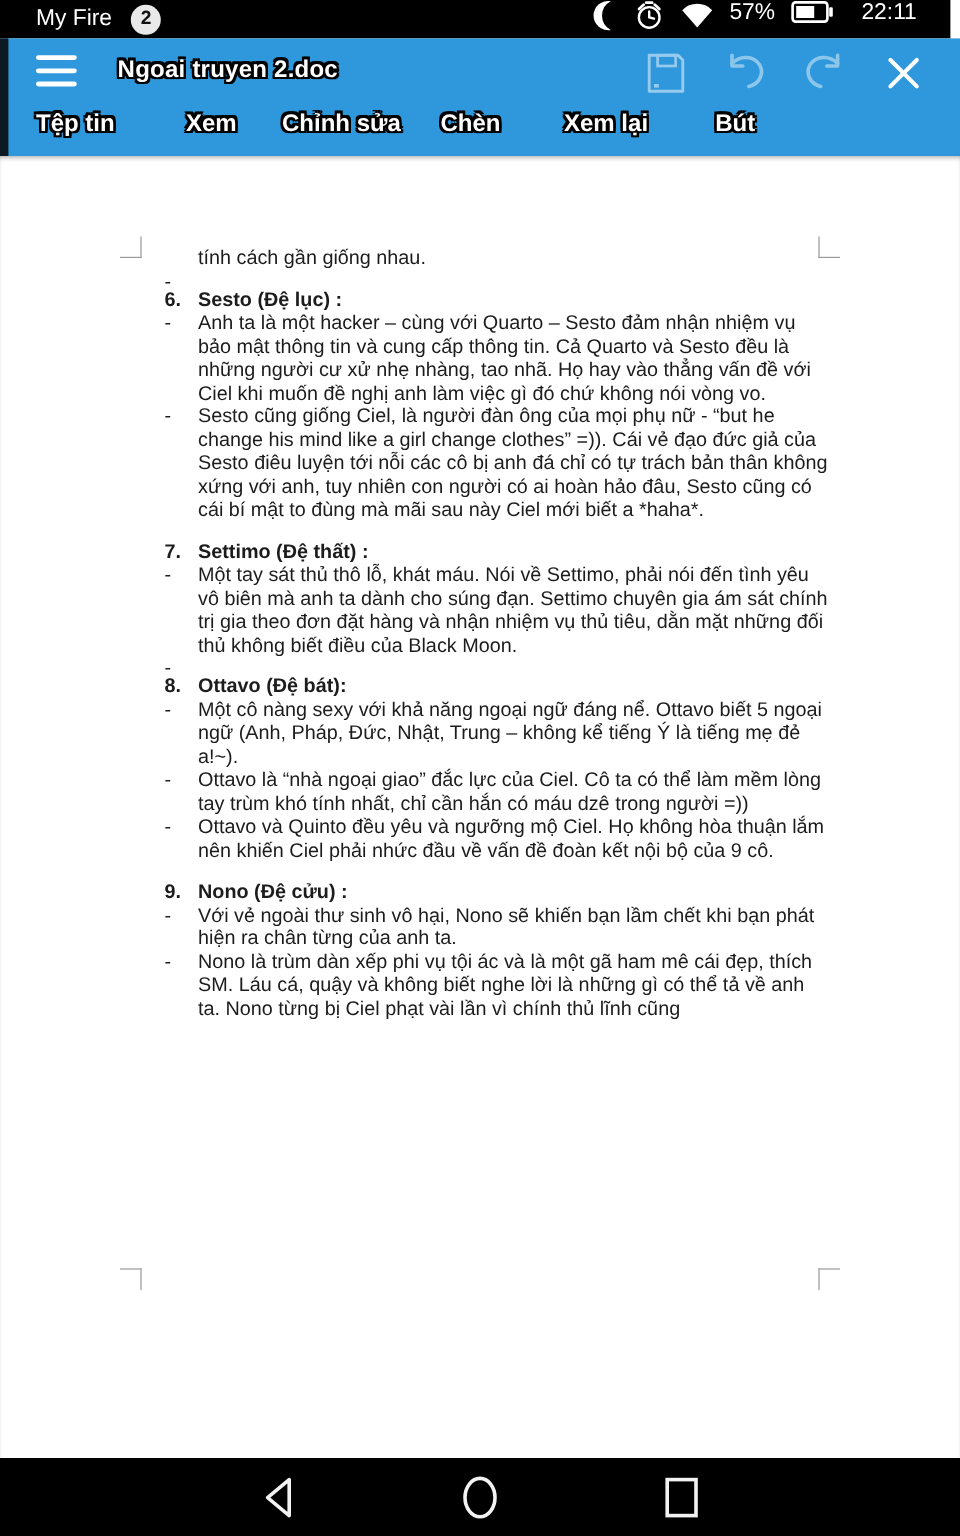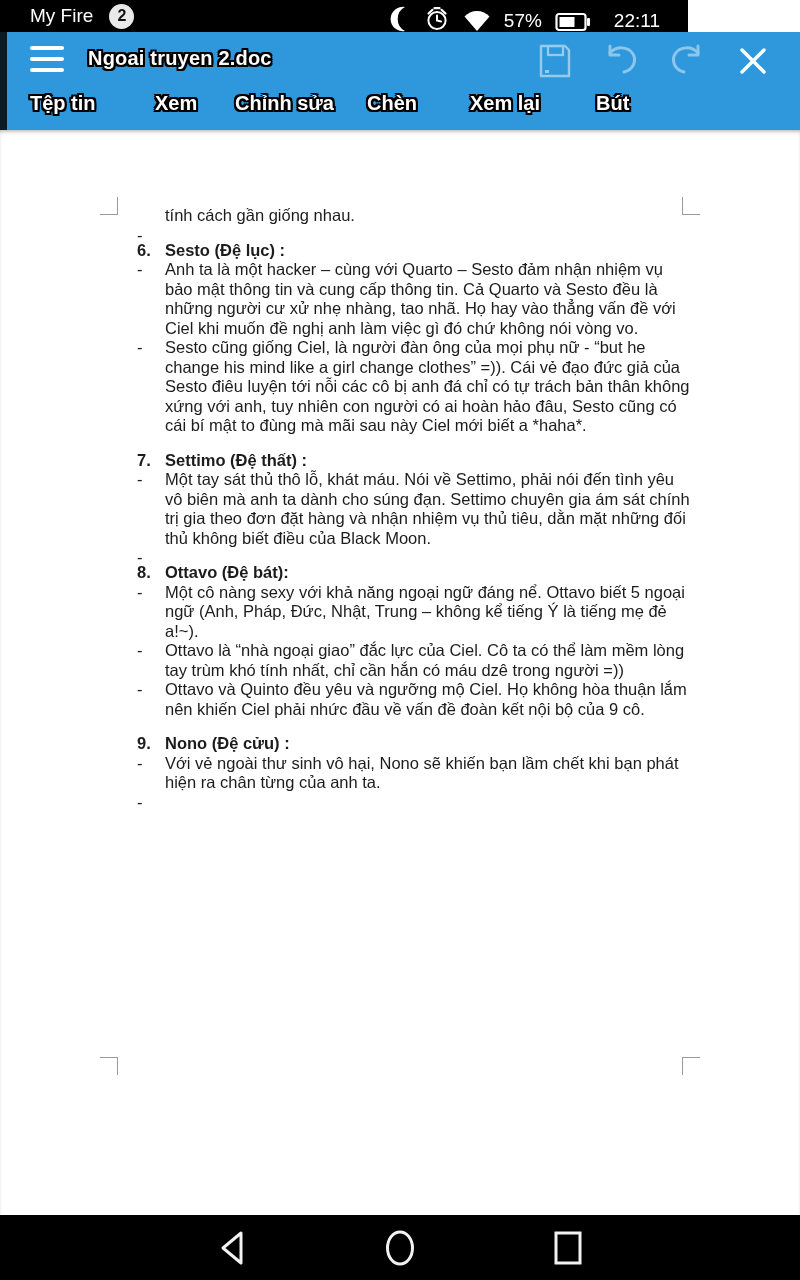--- a/index.html
+++ b/index.html
@@ -1,48 +1,48 @@
 <!DOCTYPE html>
 <html><head>
 <meta charset="utf-8">
 <style>
   * { margin:0; padding:0; box-sizing:border-box; }
   html,body { width:800px; height:1280px; overflow:hidden; background:#fff;
               font-family:"Liberation Sans", sans-serif; }
   .screen { position:relative; width:800px; height:1280px; background:#fff; }
 
   
-  .status-bar { position:absolute; left:0; top:0; width:688px; height:32px;
+  .status-bar { position:absolute; left:0; top:0; width:792px; height:32px;
                 background:#000; color:#fff; }
   .sb-left { position:absolute; left:30px; top:0; height:32px; display:flex;
              align-items:center; gap:16px; }
   .sb-carrier { font-size:19px; color:#fff; }
   .sb-badge { width:25px; height:25px; border-radius:50%; background:#e9e9e9;
               color:#111; font-weight:bold; font-size:16px; display:flex;
               align-items:center; justify-content:center; }
   .sb-right { position:absolute; right:28px; top:0; height:32px; display:flex;
-              align-items:flex-end; gap:13px; }
+              align-items:flex-start; gap:13px; }
   .sb-right svg { display:block; }
   .sb-pct { font-size:19px; }
   .sb-time { font-size:19px; margin-left:10px; }
 
   
   .header { position:absolute; left:0; top:32px; width:800px; height:98px;
             background:#2f98dc; }
   .header-edge { position:absolute; left:0; top:0; width:7px; height:98px;
                  background:#0d1a22; }
   .title-row { position:absolute; left:0; top:0; width:800px; height:56px; }
   .hamburger { position:absolute; left:30px; top:14px; width:34px; height:26px;
                display:flex; flex-direction:column; justify-content:space-between; }
   .hamburger .bar { height:4px; background:#fff; border-radius:2px; }
   .outline-text { color:#fff;
       text-shadow: -2px -2px 0 #000, 0 -2px 0 #000, 2px -2px 0 #000,
                    -2px 0 0 #000, 2px 0 0 #000,
                    -2px 2px 0 #000, 0 2px 0 #000, 2px 2px 0 #000; }
-  .doc-title { position:absolute; left:88px; top:15px; font-size:20px;
+  .doc-title { position:absolute; left:98px; top:15px; font-size:20px;
                font-weight:bold; letter-spacing:0.2px; }
   .tb-icons { position:absolute; right:26px; top:10px; display:flex;
               align-items:center; gap:24px; }
   .tb-icons .icn { width:42px; height:38px; display:flex; align-items:center;
                    justify-content:center; }
   .menu-row { position:absolute; left:0; top:56px; width:652px; height:42px; }
   .menu-row .menu-item { position:absolute; top:4px; font-size:20px;
                          font-weight:bold; cursor:default; }
   .menu-row .menu-item:nth-child(1){ left:30px; }
   .menu-row .menu-item:nth-child(2){ left:155px; }
@@ -172,21 +172,21 @@
         <div class="block bullet"><span class="marker">-</span><span>Sesto cũng giống Ciel, là người đàn ông của mọi phụ nữ - “but he change his mind like a girl change clothes” =)). Cái vẻ đạo đức giả của Sesto điêu luyện tới nỗi các cô bị anh đá chỉ có tự trách bản thân không xứng với anh, tuy nhiên con người có ai hoàn hảo đâu, Sesto cũng có cái bí mật to đùng mà mãi sau này Ciel mới biết a *haha*.</span></div>
         <div class="block heading"><span class="marker">7.</span><span>Settimo (Đệ thất) :</span></div>
         <div class="block bullet"><span class="marker">-</span><span>Một tay sát thủ thô lỗ, khát máu. Nói về Settimo, phải nói đến tình yêu vô biên mà anh ta dành cho súng đạn. Settimo chuyên gia ám sát chính trị gia theo đơn đặt hàng và nhận nhiệm vụ thủ tiêu, dằn mặt những đối thủ không biết điều của Black Moon.</span></div>
         <div class="block bullet"><span class="marker">-</span></div>
         <div class="block heading"><span class="marker">8.</span><span>Ottavo (Đệ bát):</span></div>
         <div class="block bullet"><span class="marker">-</span><span>Một cô nàng sexy với khả năng ngoại ngữ đáng nể. Ottavo biết 5 ngoại ngữ (Anh, Pháp, Đức, Nhật, Trung – không kể tiếng Ý là tiếng mẹ đẻ a!~).</span></div>
         <div class="block bullet"><span class="marker">-</span><span>Ottavo là “nhà ngoại giao” đắc lực của Ciel. Cô ta có thể làm mềm lòng tay trùm khó tính nhất, chỉ cần hắn có máu dzê trong người =))</span></div>
         <div class="block bullet"><span class="marker">-</span><span>Ottavo và Quinto đều yêu và ngưỡng mộ Ciel. Họ không hòa thuận lắm nên khiến Ciel phải nhức đầu về vấn đề đoàn kết nội bộ của 9 cô.</span></div>
         <div class="block heading"><span class="marker">9.</span><span>Nono (Đệ cửu) :</span></div>
         <div class="block bullet"><span class="marker">-</span><span>Với vẻ ngoài thư sinh vô hại, Nono sẽ khiến bạn lầm chết khi bạn phát hiện ra chân từng của anh ta.</span></div>
-        <div class="block bullet"><span class="marker">-</span></div>
+        <div class="block bullet"><span class="marker">-</span><span>Nono là trùm dàn xếp phi vụ tội ác và là một gã ham mê cái đẹp, thích SM. Láu cá, quậy và không biết nghe lời là những gì có thể tả về anh ta. Nono từng bị Ciel phạt vài lần vì chính thủ lĩnh cũng</span></div>
       </div>
   </div>
 
   <div class="nav-bar">
     <div class="nav-icn nav-back">
       <svg width="32" height="40" viewBox="0 0 32 40">
         <path d="M25 5 L7 20 L25 35 Z" fill="none" stroke="#f2f2f2" stroke-width="3" stroke-linejoin="round"></path>
       </svg>
     </div>
     <div class="nav-icn nav-home">

